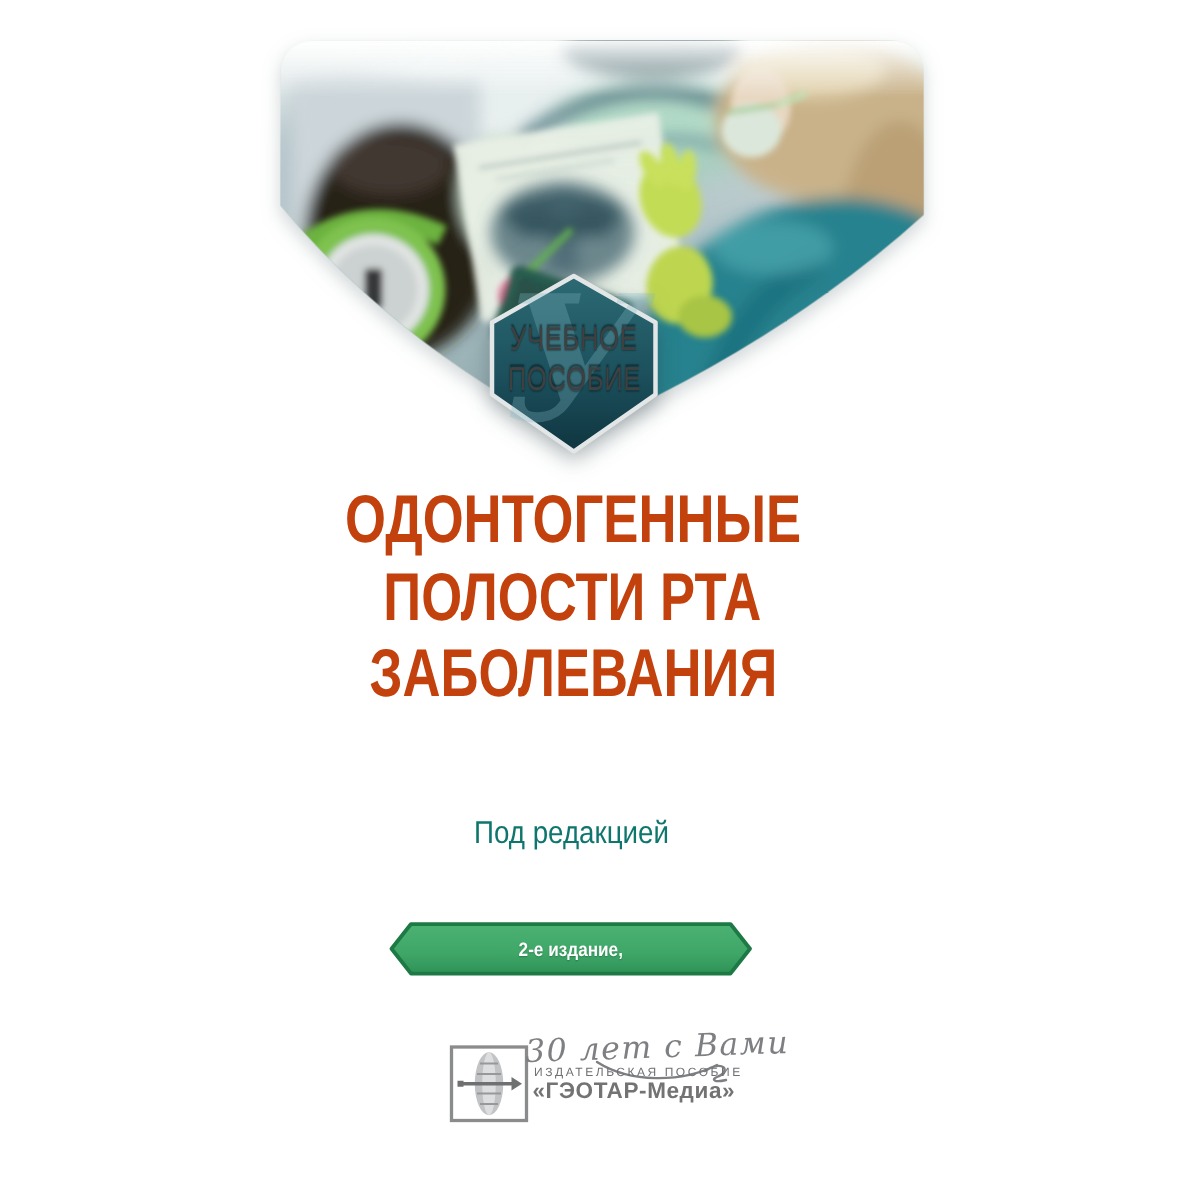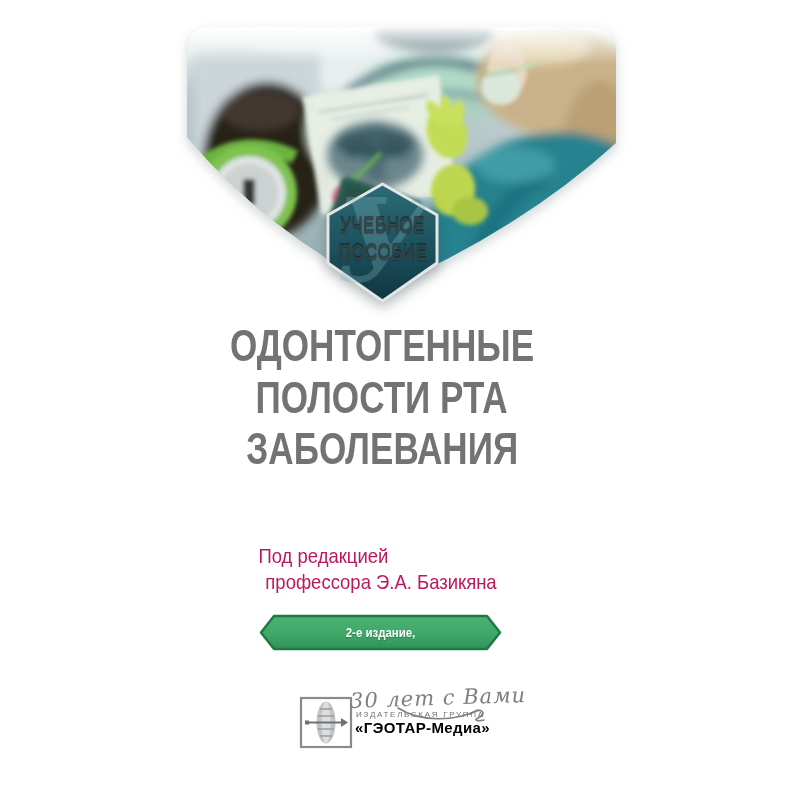--- a/index.html
+++ b/index.html
@@ -21,44 +21,44 @@
        font-size:116px;line-height:128px;color:rgba(130,185,196,.30);pointer-events:none;}
   .hex-label{position:absolute;left:0;top:30px;width:100%;text-align:center;color:#404040;
        font-weight:400;font-size:22px;line-height:27px;letter-spacing:.5px;
        text-shadow:0 -2px 1px rgba(8,24,30,.55),0 1px 1px rgba(8,24,30,.35);}
   .cond{display:inline-block;transform:scaleX(.78);white-space:nowrap;}
   .cond85{display:inline-block;transform:scaleX(.88);white-space:nowrap;}
 
   
   .title{position:absolute;left:382px;top:320px;transform:translateX(-50%);
          text-align:center;z-index:2;}
-  .title-line{font-weight:700;font-size:45px;line-height:51.5px;color:#737373;}
+  .title-line{font-weight:700;font-size:45px;line-height:51.5px;color:#c2410c;}
 
   
   .byline{position:absolute;left:381px;top:543px;transform:translateX(-50%);
-          color:#be185d;font-size:21px;line-height:26px;z-index:2;}
+          text-align:center;color:#0f766e;font-size:21px;line-height:26px;z-index:2;}
 
   
   .pill{position:absolute;left:258px;top:613px;width:245px;height:39px;z-index:2;}
   .pill svg{position:absolute;inset:0;}
   .pill-text{position:absolute;inset:0;display:flex;
        justify-content:center;align-items:center;color:#ffffff;font-weight:700;
        font-size:13px;line-height:15px;text-shadow:0 1px 1px rgba(0,60,30,.35);text-align:right;}
 
   
   .publisher{position:absolute;left:0;top:0;z-index:2;}
   .pub-emblem{position:absolute;left:299px;top:696px;width:54px;height:53px;}
   .pub-script{position:absolute;left:350px;top:687px;font-family:"DejaVu Serif",serif;
        font-style:italic;font-size:21px;line-height:22px;color:#7e7f82;
        transform:rotate(-2deg);letter-spacing:1px;white-space:nowrap;}
   .pub-swash{position:absolute;left:396px;top:704px;}
   .pub-group{position:absolute;left:356px;top:710px;font-size:8px;letter-spacing:1.7px;
        color:#6f7073;white-space:nowrap;}
   .pub-name{position:absolute;left:355px;top:719px;font-size:15px;font-weight:700;
-       letter-spacing:.4px;color:#000000;white-space:nowrap;}
+       letter-spacing:.4px;color:#737373;white-space:nowrap;}
 </style>
 </head>
 <body>
 
 <div class="cover">
 
   <div class="photo">
     <svg width="433" height="273" viewBox="0 0 433 273">
       <defs>
         <clipPath id="coverClip">
@@ -187,21 +187,20 @@
   </div>
 
   <div class="title">
     <div class="title-line"><span class="cond">ОДОНТОГЕННЫЕ</span></div>
     <div class="title-line"><span class="cond">ПОЛОСТИ РТА</span></div>
     <div class="title-line"><span class="cond">ЗАБОЛЕВАНИЯ</span></div>
   </div>
 
   <div class="byline">
     <div><span class="cond85">Под редакцией</span></div>
-    <div><span class="cond85">профессора Э.А. Базикяна</span></div>
   </div>
 
   <div class="pill">
     <svg width="245" height="39" viewBox="0 0 245 39">
       <defs>
         <linearGradient id="pillGrad" x1="0" y1="0" x2="0" y2="1">
           <stop offset="0" stop-color="#4bb274"></stop>
           <stop offset=".6" stop-color="#3ea667"></stop>
           <stop offset="1" stop-color="#2f9257"></stop>
         </linearGradient>
@@ -223,17 +222,17 @@
       <line x1="19" y1="33" x2="35" y2="33" stroke="#97989a" stroke-width="1.4"></line>
       <line x1="21" y1="40" x2="33" y2="40" stroke="#97989a" stroke-width="1.4"></line>
       <line x1="7" y1="26.5" x2="44" y2="26.5" stroke="#6f7072" stroke-width="2.2"></line>
       <polygon points="42,22 49,26.5 42,31" fill="#6f7072"></polygon>
       <rect x="6" y="24.5" width="4" height="4" fill="#6f7072"></rect>
     </svg>
     <div class="pub-script">30 лет с Вами</div>
     <svg class="pub-swash" width="96" height="22" viewBox="0 0 96 22">
       <path d="M 2 4 C 24 18 58 18 82 6 M 74 10 C 86 2 92 10 82 14 C 78 15.5 80 18 88 16" stroke="#7e7f82" stroke-width="1.6" fill="none" stroke-linecap="round"></path>
     </svg>
-    <div class="pub-group">ИЗДАТЕЛЬСКАЯ ГРУППА</div>
+    <div class="pub-group">ИЗДАТЕЛЬСКАЯ ПОСОБИЕ</div>
     <div class="pub-name">«ГЭОТАР-Медиа»</div>
   </div>
 
 </div>
 
 </body></html>

